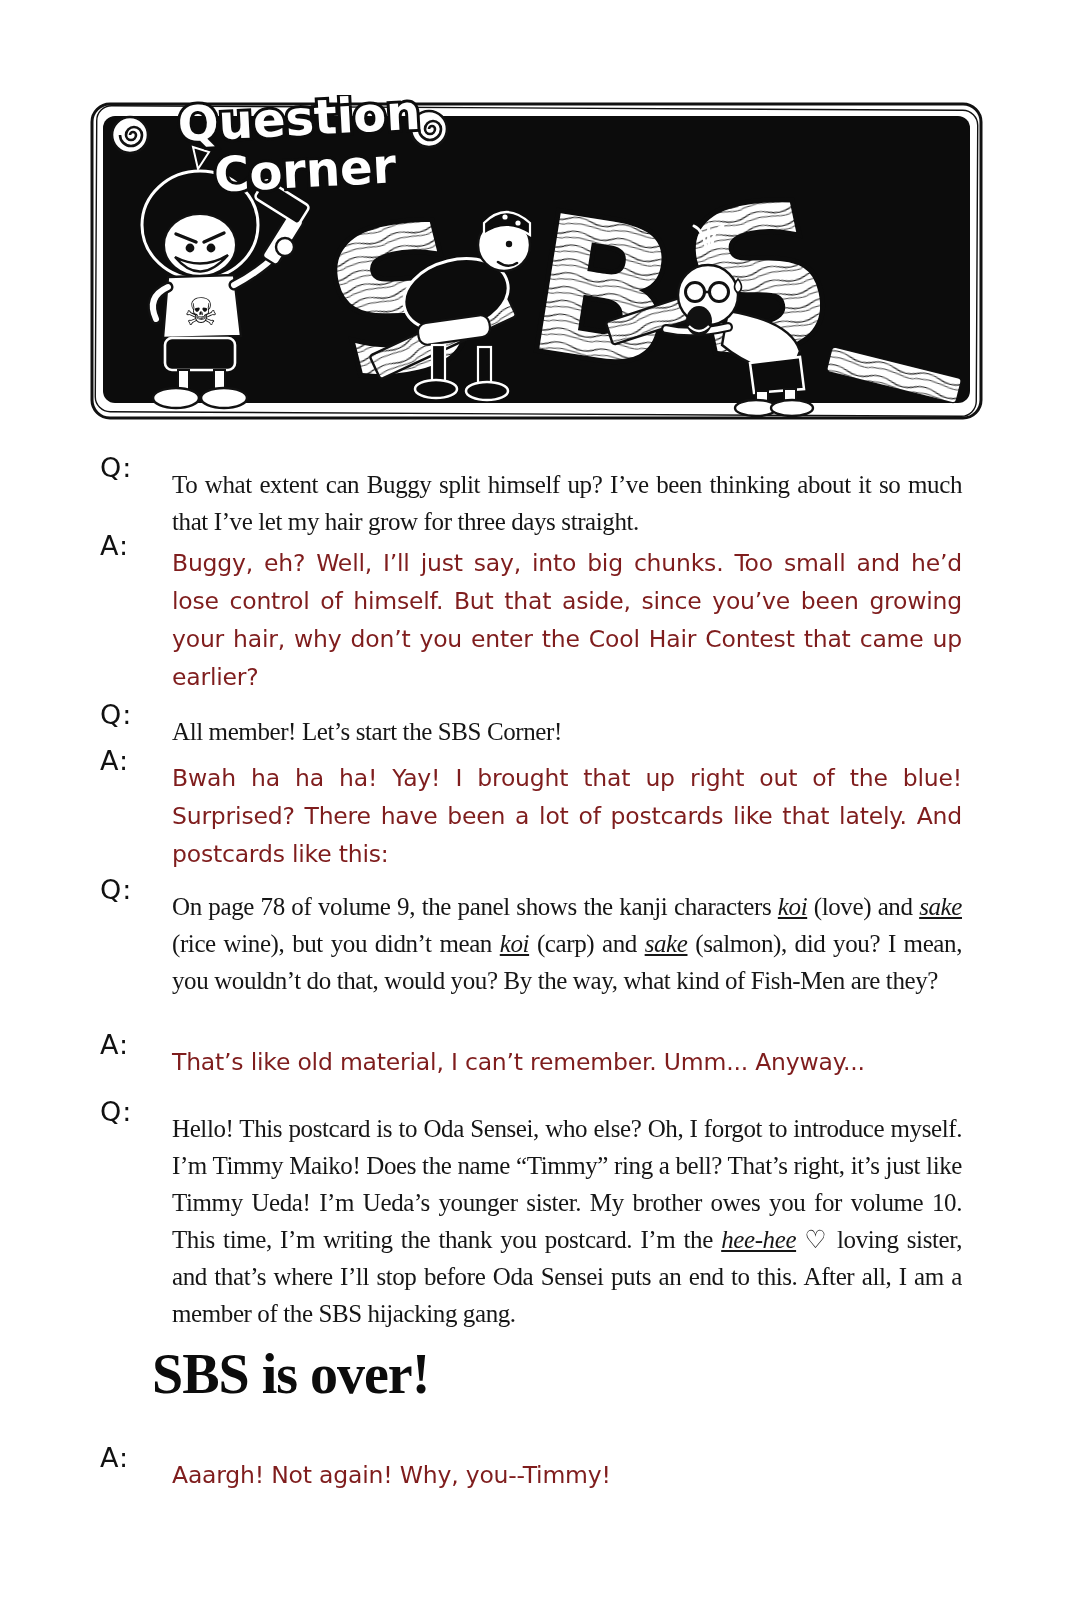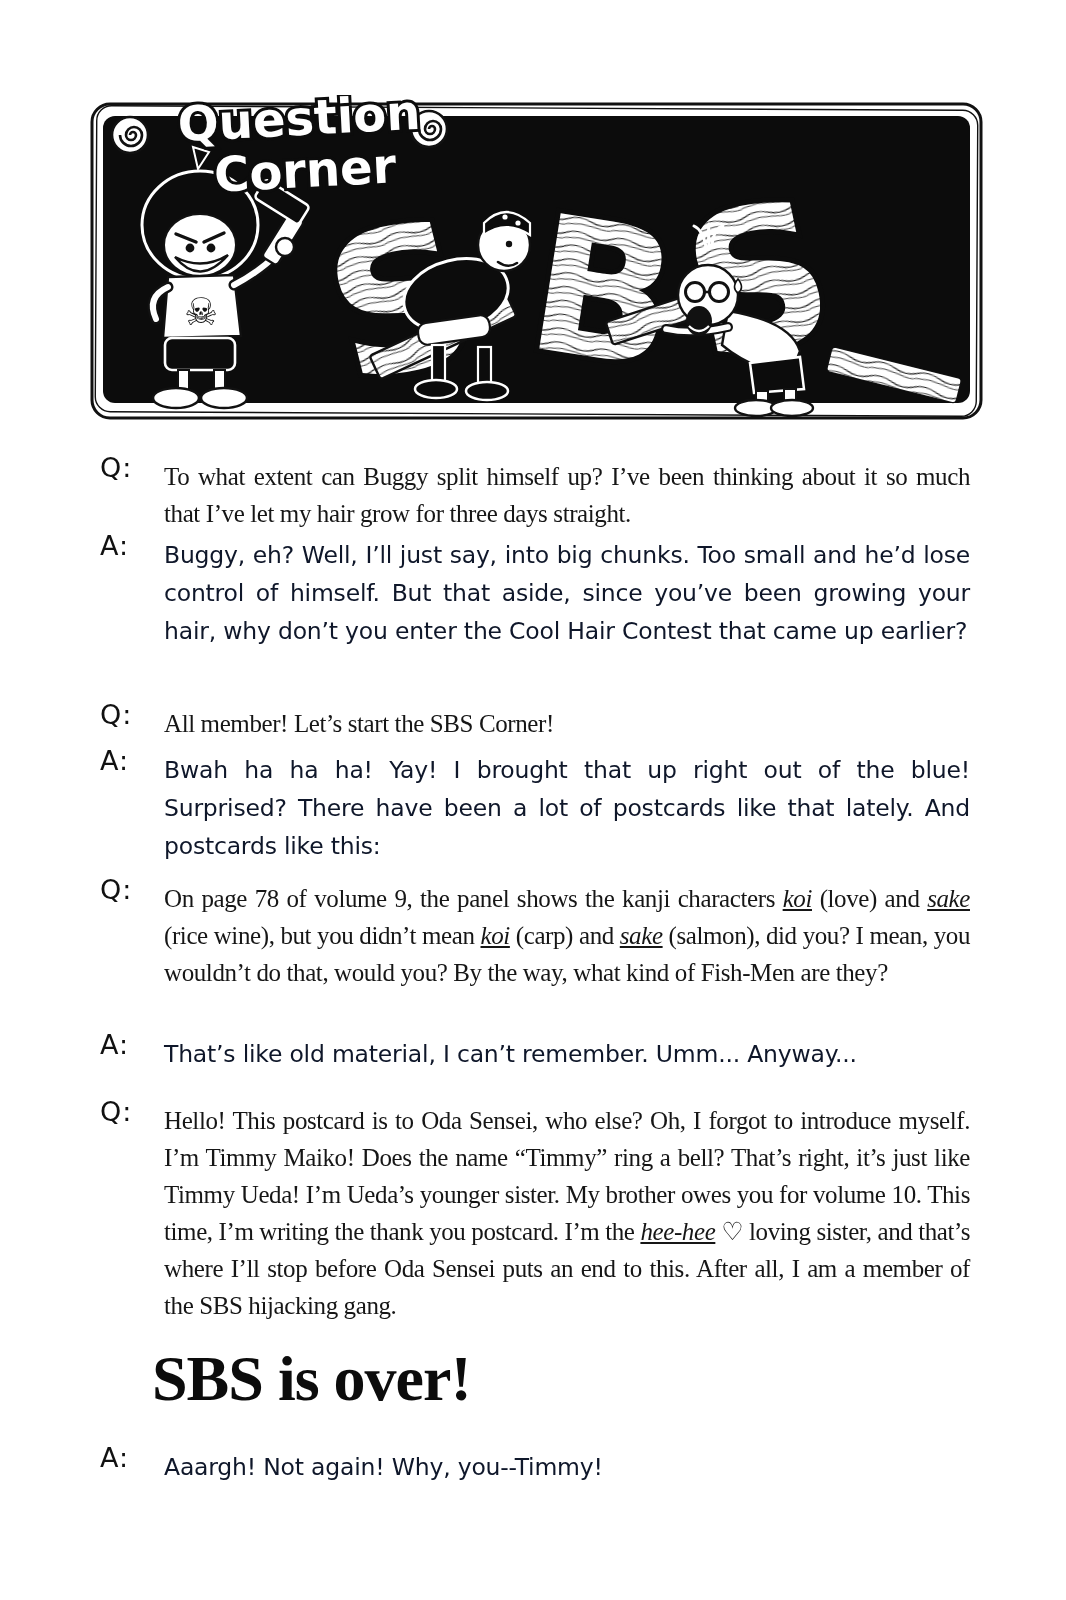--- a/index.html
+++ b/index.html
@@ -2,26 +2,26 @@
 <html><head>
 <meta charset="utf-8">
 <style>
   html,body{margin:0;padding:0;background:#e8e8e8;}
   .page{position:relative;width:1066px;height:1600px;background:#ffffff;overflow:hidden;
         font-family:"Liberation Serif",serif;color:#141414;}
   .banner{position:absolute;left:88px;top:95px;}
   .block{position:absolute;left:100px;width:878px;display:flex;align-items:flex-start;}
   .lab{flex:0 0 56px;font-family:"DejaVu Sans",sans-serif;font-size:27px;line-height:36px;
        color:#111;letter-spacing:1px;}
-  .txt{margin:8px;flex:1;text-align:justify;}
+  .txt{margin:16px;flex:1;text-align:justify;}
   .serif{font-family:"Liberation Serif",serif;font-size:25px;line-height:37px;letter-spacing:-0.4px;color:#161616;}
-  .comic{font-family:"DejaVu Sans",sans-serif;font-size:23.5px;line-height:38px;letter-spacing:-0.2px;color:#0f172a;}
+  .comic{font-family:"DejaVu Sans",sans-serif;font-size:23.5px;line-height:38px;letter-spacing:-0.2px;color:#7f1d1d;}
   .it{font-style:italic;text-decoration:underline;}
   .headline{position:absolute;left:152px;top:1342px;margin:0;
-            font-family:"Liberation Serif",serif;font-weight:bold;font-size:64px;
+            font-family:"Liberation Serif",serif;font-weight:bold;font-size:56px;
             letter-spacing:-1px;color:#0c0c0c;white-space:nowrap;}
   svg text{user-select:none;}
 </style>
 </head>
 <body>
 
 <main class="page">
 
   <svg class="banner" width="897" height="332" viewBox="0 0 897 332">
     <defs>

